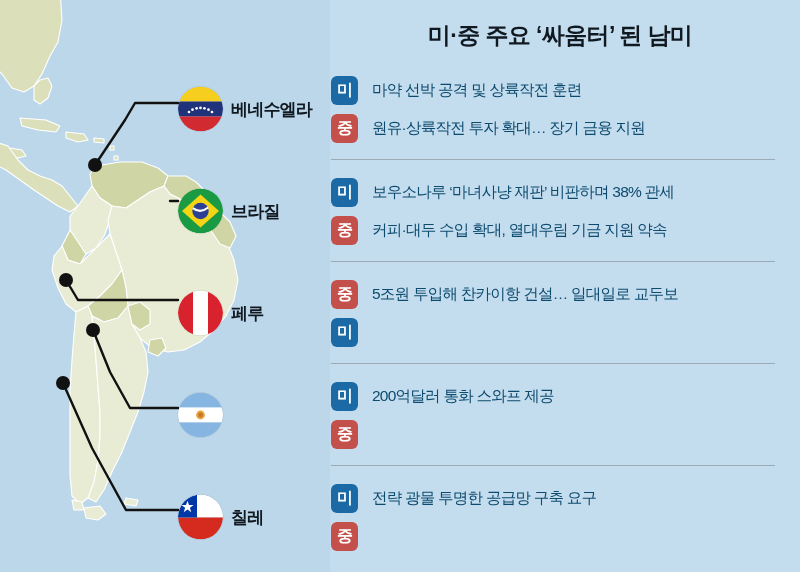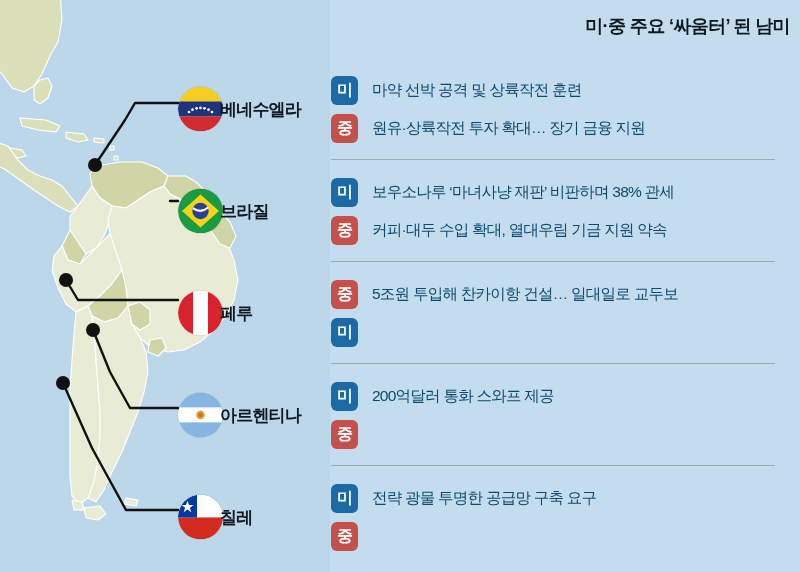--- a/index.html
+++ b/index.html
@@ -12,43 +12,43 @@
     position:relative;
   }
   #root{position:relative;width:800px;height:572px;}
 
   
   #map-layer{position:absolute;left:0;top:0;width:330px;height:572px;}
   #map-svg{display:block;}
 
   
   #page-title{
-    position:absolute;left:330px;top:14px;width:460px;
-    text-align:right;
-    font-size:18px;font-weight:bold;color:#101820;
+    position:absolute;left:330px;top:20px;width:460px;
+    text-align:center;
+    font-size:23px;font-weight:bold;color:#101820;
     letter-spacing:-0.6px;
     white-space:nowrap;
   }
 
   
   #rows{position:absolute;left:0;top:58px;width:800px;}
   .country-row{position:relative;height:102px;}
   .row-inner{position:relative;height:100%;}
 
   .flag-wrap{
     position:absolute;left:178px;top:50%;transform:translateY(-50%);
     width:45px;height:45px;
   }
   .flag-circle{
     width:45px;height:45px;border-radius:50%;
     overflow:hidden;position:relative;
     box-shadow:0 0 0 0.5px rgba(0,0,0,0.10);
   }
   .country-name{
-    position:absolute;left:220px;top:50%;transform:translateY(-50%);
+    position:absolute;left:231px;top:50%;transform:translateY(-50%);
     font-size:17px;font-weight:bold;color:#101820;
     letter-spacing:-0.8px;white-space:nowrap;
   }
 
   .facts{
     position:absolute;left:331px;top:50%;transform:translateY(-50%);
     width:460px;
   }
   .fact{
     display:flex;align-items:center;height:38px;
@@ -276,21 +276,20 @@
               <g clip-path="url(#car)">
                 <rect x="0" y="0" width="45" height="15" fill="#85b5e0"></rect>
                 <rect x="0" y="15" width="45" height="15" fill="#ffffff"></rect>
                 <rect x="0" y="30" width="45" height="15" fill="#85b5e0"></rect>
                 <circle cx="22.5" cy="22.5" r="4.4" fill="#e8a33d"></circle>
                 <circle cx="22.5" cy="22.5" r="2.4" fill="#c8752a"></circle>
               </g>
             </svg>
           </div>
         </div>
-        <div class="country-name">아르헨티나</div>
         <div class="facts">
           <div class="fact">
             <span class="badge us">미</span>
             <span class="fact-text">200억달러 통화 스와프 제공</span>
           </div>
           <div class="fact">
             <span class="badge cn">중</span>
           </div>
         </div>
         <div class="divider"></div>

